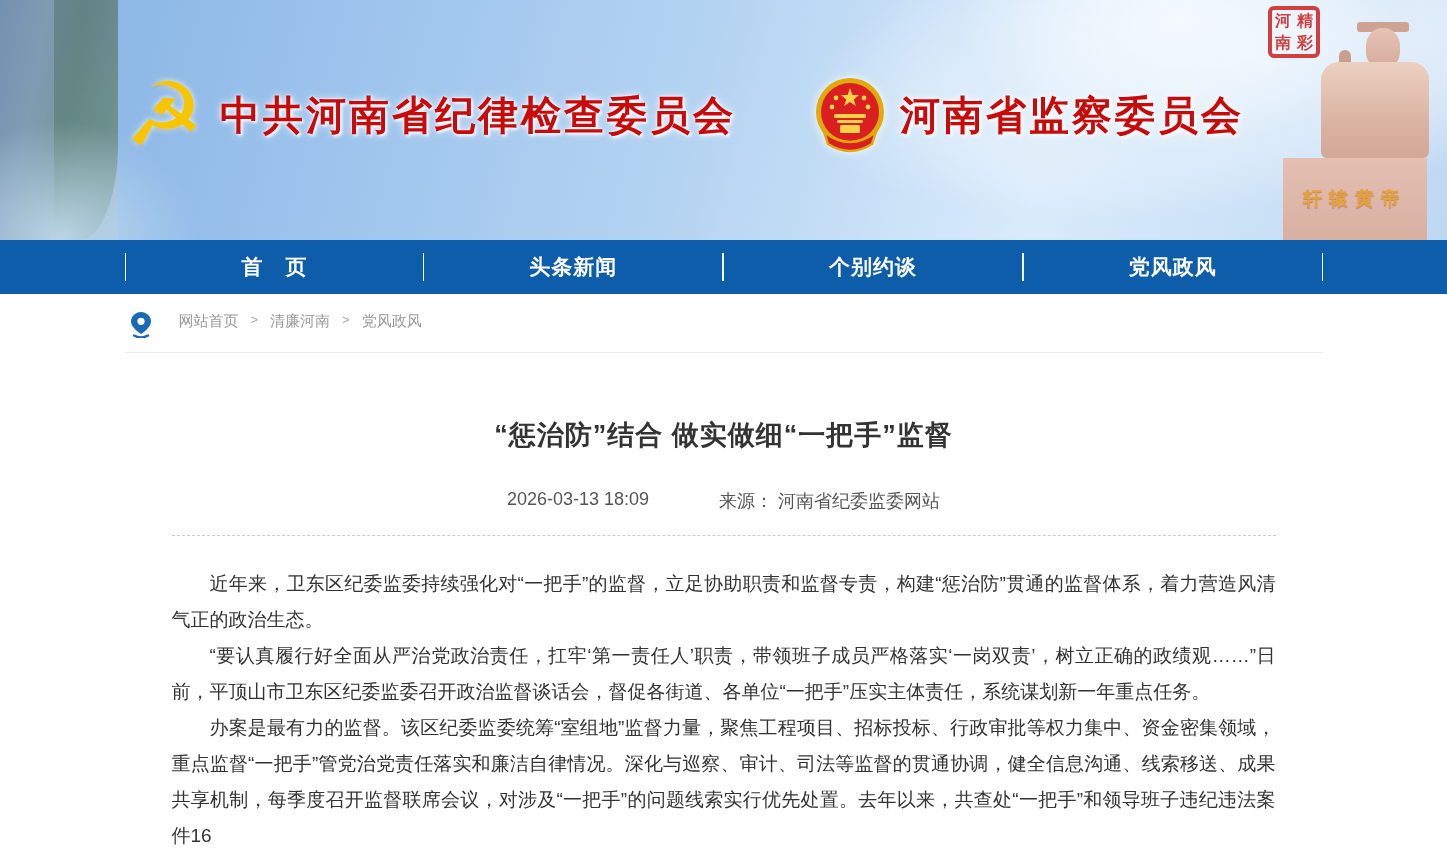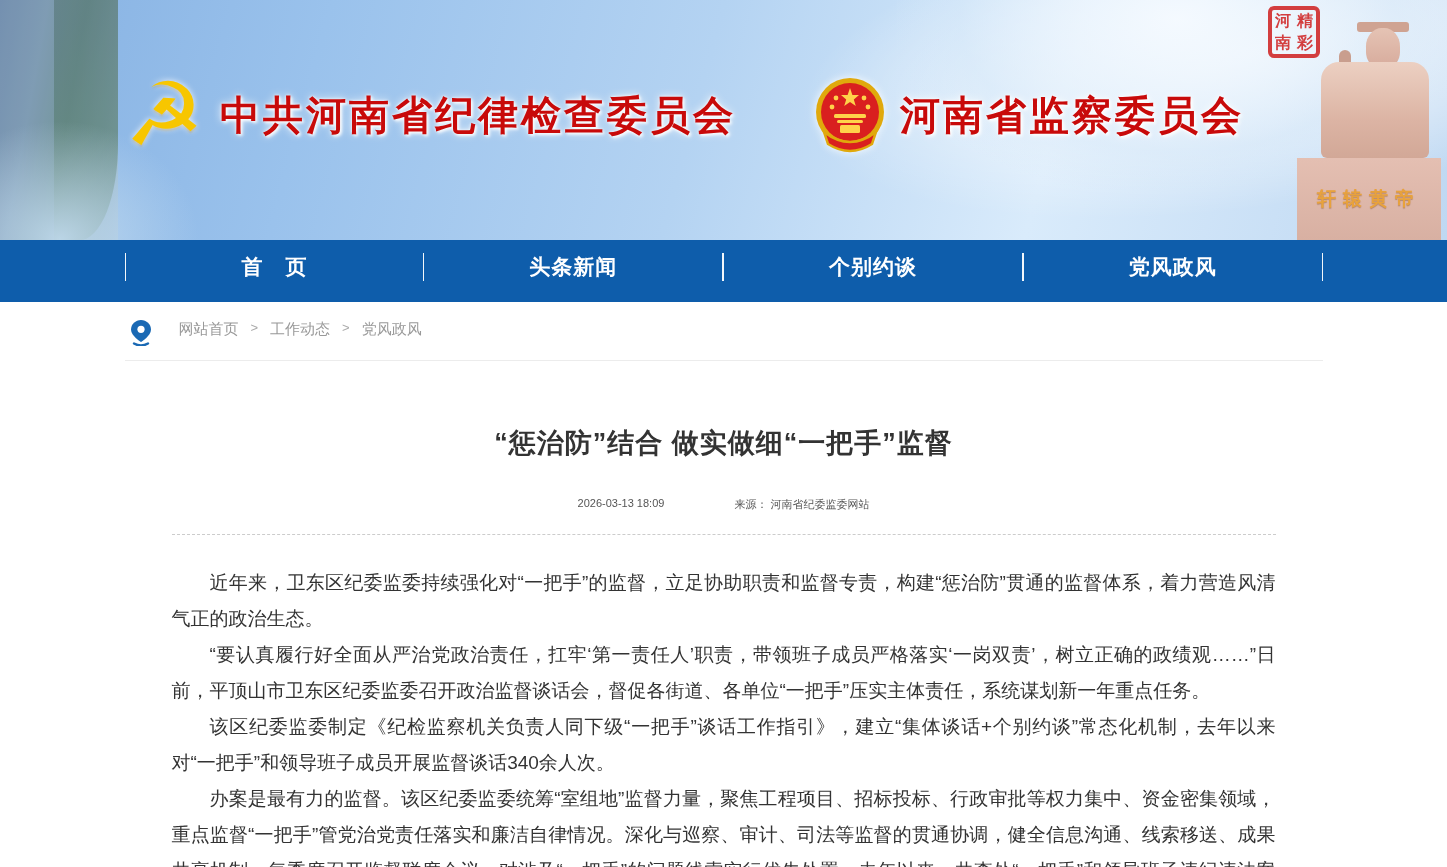--- a/index.html
+++ b/index.html
@@ -26,21 +26,21 @@
   .statue { position:absolute; right:0; top:0; width:150px; height:240px; }
   .statue-head { position:absolute; right:47px; top:28px; width:34px; height:40px; border-radius:46% 46% 40% 40%;
     background:linear-gradient(180deg,#e5c3b4,#d7ab9c); }
   .statue-hat { position:absolute; right:38px; top:22px; width:52px; height:10px; border-radius:3px;
     background:#cfa392; }
   .statue-body { position:absolute; right:18px; top:62px; width:108px; height:96px;
     background:linear-gradient(180deg,#ecd0c2 0%,#dcb4a4 60%,#d2a897 100%);
     border-radius:18px 18px 6px 6px; }
   .statue-arm { position:absolute; right:96px; top:50px; width:12px; height:86px; border-radius:6px;
     background:#c99e8e; }
-  .statue-base { position:absolute; right:6px; top:158px; width:144px; height:82px;
+  .statue-base { position:absolute; right:20px; top:158px; width:144px; height:82px;
     background:linear-gradient(180deg,#e4bfb2,#d8b0a2); display:flex; align-items:center; justify-content:center; }
   .statue-caption { color:#e8a23c; font-size:19px; font-weight:bold; letter-spacing:7px;
     text-shadow:0 1px 1px rgba(120,60,20,.4); white-space:nowrap; }
 
   .seal { position:absolute; right:127px; top:6px; width:52px; height:52px;
     border:4px solid #cf1f1f; border-radius:6px; opacity:.85;
     display:grid; grid-template-columns:1fr 1fr; direction:rtl;
     align-items:center; justify-items:center; background:rgba(255,255,255,.06); }
   .seal span { color:#cf1f1f; font-size:16px; font-weight:bold; line-height:20px; }
 
@@ -50,40 +50,40 @@
   .party-emblem { font-size:88px; line-height:88px; color:#f7c600;
     text-shadow:0 0 6px rgba(255,255,255,.9), 0 2px 2px rgba(180,120,0,.35); margin-right:16px; }
   .brand-title { font-family:"Liberation Serif", serif; font-weight:900; color:#c80a0a;
     font-size:40px; letter-spacing:3px; white-space:nowrap;
     text-shadow:0 0 3px #fff, 0 0 8px rgba(255,255,255,.95), 2px 2px 3px rgba(255,255,255,.8); }
   .brand-gap { width:78px; }
   .national-emblem { width:72px; height:82px; margin-right:14px;
     filter:drop-shadow(0 0 4px rgba(255,255,255,.9)); }
 
   
-  .main-nav { width:100%; height:62px; background:#0e5dab; }
+  .main-nav { width:100%; height:54px; background:#0e5dab; }
   .nav-inner { width:1198px; margin:0 auto; height:54px; display:flex; align-items:center; }
   .nav-item { flex:1; text-align:center; color:#fff; font-size:21px; font-weight:bold;
     letter-spacing:1px; cursor:pointer; white-space:nowrap; }
   .nav-divider { width:1px; height:28px; background:rgba(255,255,255,.95); }
 
   
   .crumb-wrap { width:1198px; margin:0 auto; padding:18px 0 0 0; }
   .crumb-row { display:flex; height:32px; padding-left:6px; }
   .pin-icon { width:20px; height:26px; margin-right:28px; }
   .crumb-link { color:#999; font-size:15px; cursor:pointer; }
   .crumb-sep { color:#aaa; font-size:13px; margin:0 12px; }
   .crumb-rule { border-bottom:1px solid #ececec; margin-top:8px; }
 
   
   .article { width:1104px; margin:0 auto; }
   .article-title { margin-top:64px; text-align:center; color:#333;
     font-size:27px; font-weight:bold; letter-spacing:1px; }
   .article-meta { margin-top:36px; display:flex; justify-content:center; gap:70px;
-    color:#555; font-size:11px; }
+    color:#555; font-size:18px; }
   .meta-dotted { border-bottom:1px dashed #ccc; margin-top:22px; }
   .article-body { margin-top:30px; color:#333; font-size:19px; line-height:36px;
     text-align:justify; }
   .article-body p { text-indent:2em; margin:0; }
 </style>
 </head>
 <body>
 
 <header class="site-header">
   <div class="river-glow"></div>
@@ -151,33 +151,32 @@
 
 <div class="crumb-wrap">
   <div class="crumb-row">
     <svg class="pin-icon" viewBox="0 0 20 26">
       <path d="M10 0 C4.5 0 0 4.3 0 9.6 C0 16.2 10 22 10 22 C10 22 20 16.2 20 9.6 C20 4.3 15.5 0 10 0 Z" fill="#1a69b4"></path>
       <circle cx="10" cy="9.3" r="3.6" fill="#fff"></circle>
       <path d="M3 23.5 Q10 27.5 17 23.5" stroke="#1a69b4" stroke-width="2.4" fill="none" stroke-linecap="round"></path>
     </svg>
     <span class="crumb-link">网站首页</span>
     <span class="crumb-sep">&gt;</span>
-    <span class="crumb-link">工作动态</span>
+    <span class="crumb-link">清廉河南</span>
     <span class="crumb-sep">&gt;</span>
     <span class="crumb-link">党风政风</span>
   </div>
   <div class="crumb-rule"></div>
 </div>
 
 <main class="article">
   <h1 class="article-title">“惩治防”结合 做实做细“一把手”监督</h1>
   <div class="article-meta">
     <span>2026-03-13 18:09</span>
     <span>来源： 河南省纪委监委网站</span>
   </div>
   <div class="meta-dotted"></div>
   <div class="article-body">
     <p>近年来，卫东区纪委监委持续强化对“一把手”的监督，立足协助职责和监督专责，构建“惩治防”贯通的监督体系，着力营造风清气正的政治生态。</p>
     <p>“要认真履行好全面从严治党政治责任，扛牢‘第一责任人’职责，带领班子成员严格落实‘一岗双责’，树立正确的政绩观……”日前，平顶山市卫东区纪委监委召开政治监督谈话会，督促各街道、各单位“一把手”压实主体责任，系统谋划新一年重点任务。</p>
-    <p>该区纪委监委制定《纪检监察机关负责人同下级“一把手”谈话工作指引》，建立“集体谈话+个别约谈”常态化机制，去年以来对“一把手”和领导班子成员开展监督谈话340余人次。</p>
     <p>办案是最有力的监督。该区纪委监委统筹“室组地”监督力量，聚焦工程项目、招标投标、行政审批等权力集中、资金密集领域，重点监督“一把手”管党治党责任落实和廉洁自律情况。深化与巡察、审计、司法等监督的贯通协调，健全信息沟通、线索移送、成果共享机制，每季度召开监督联席会议，对涉及“一把手”的问题线索实行优先处置。去年以来，共查处“一把手”和领导班子违纪违法案件16</p>
   </div>
 </main>
 
 </body></html>

